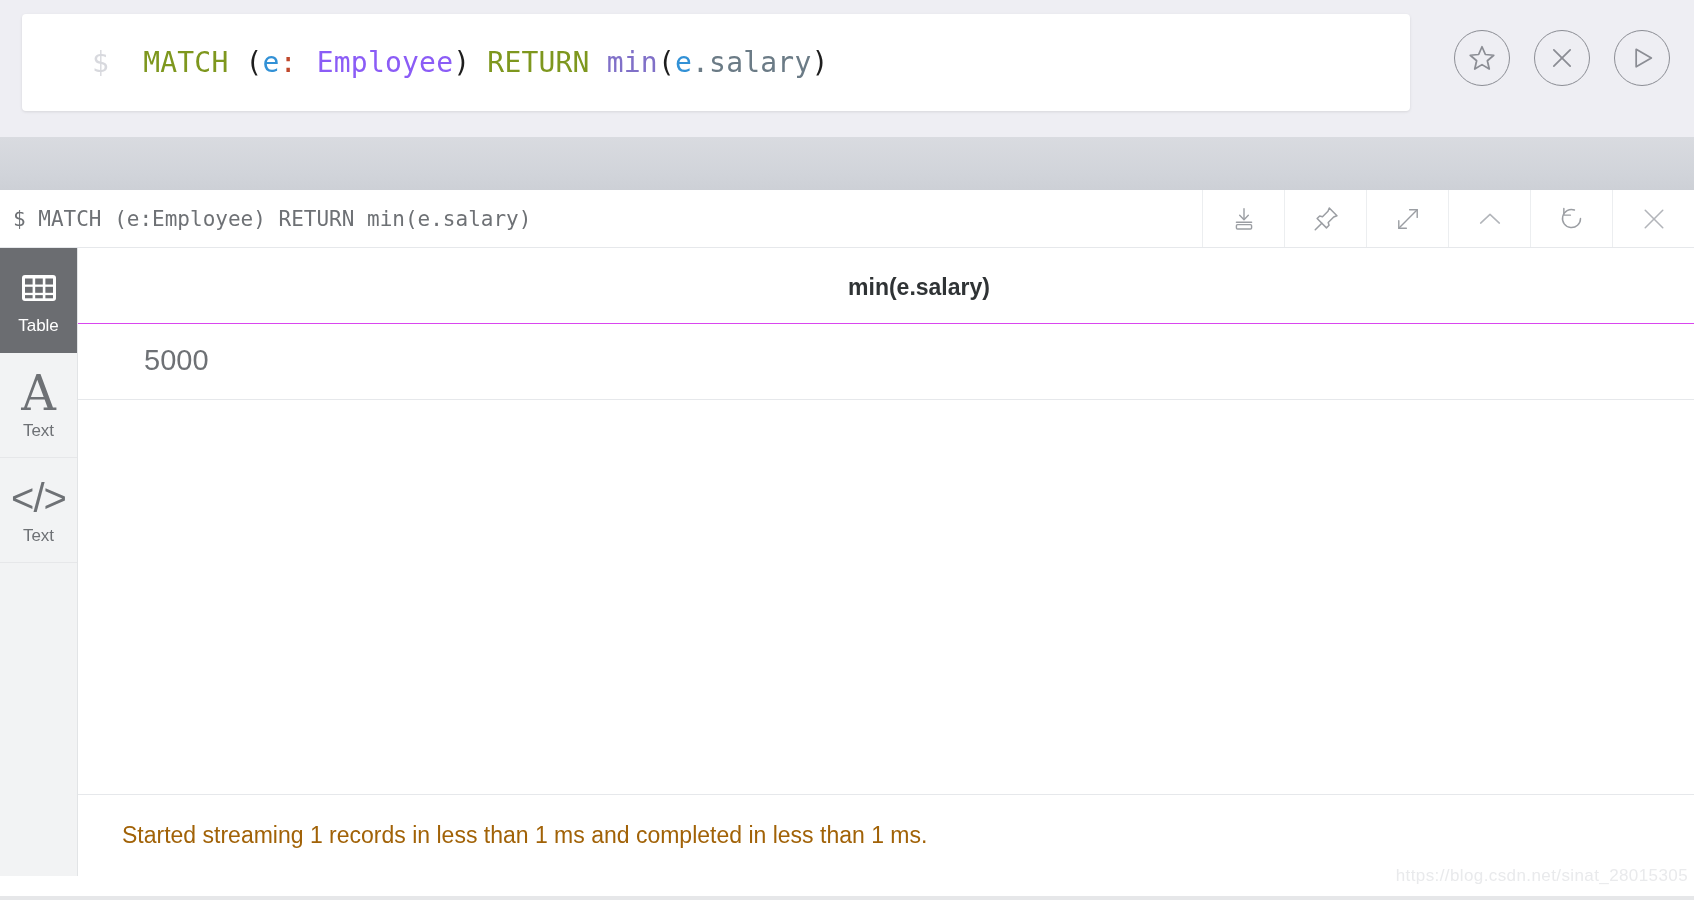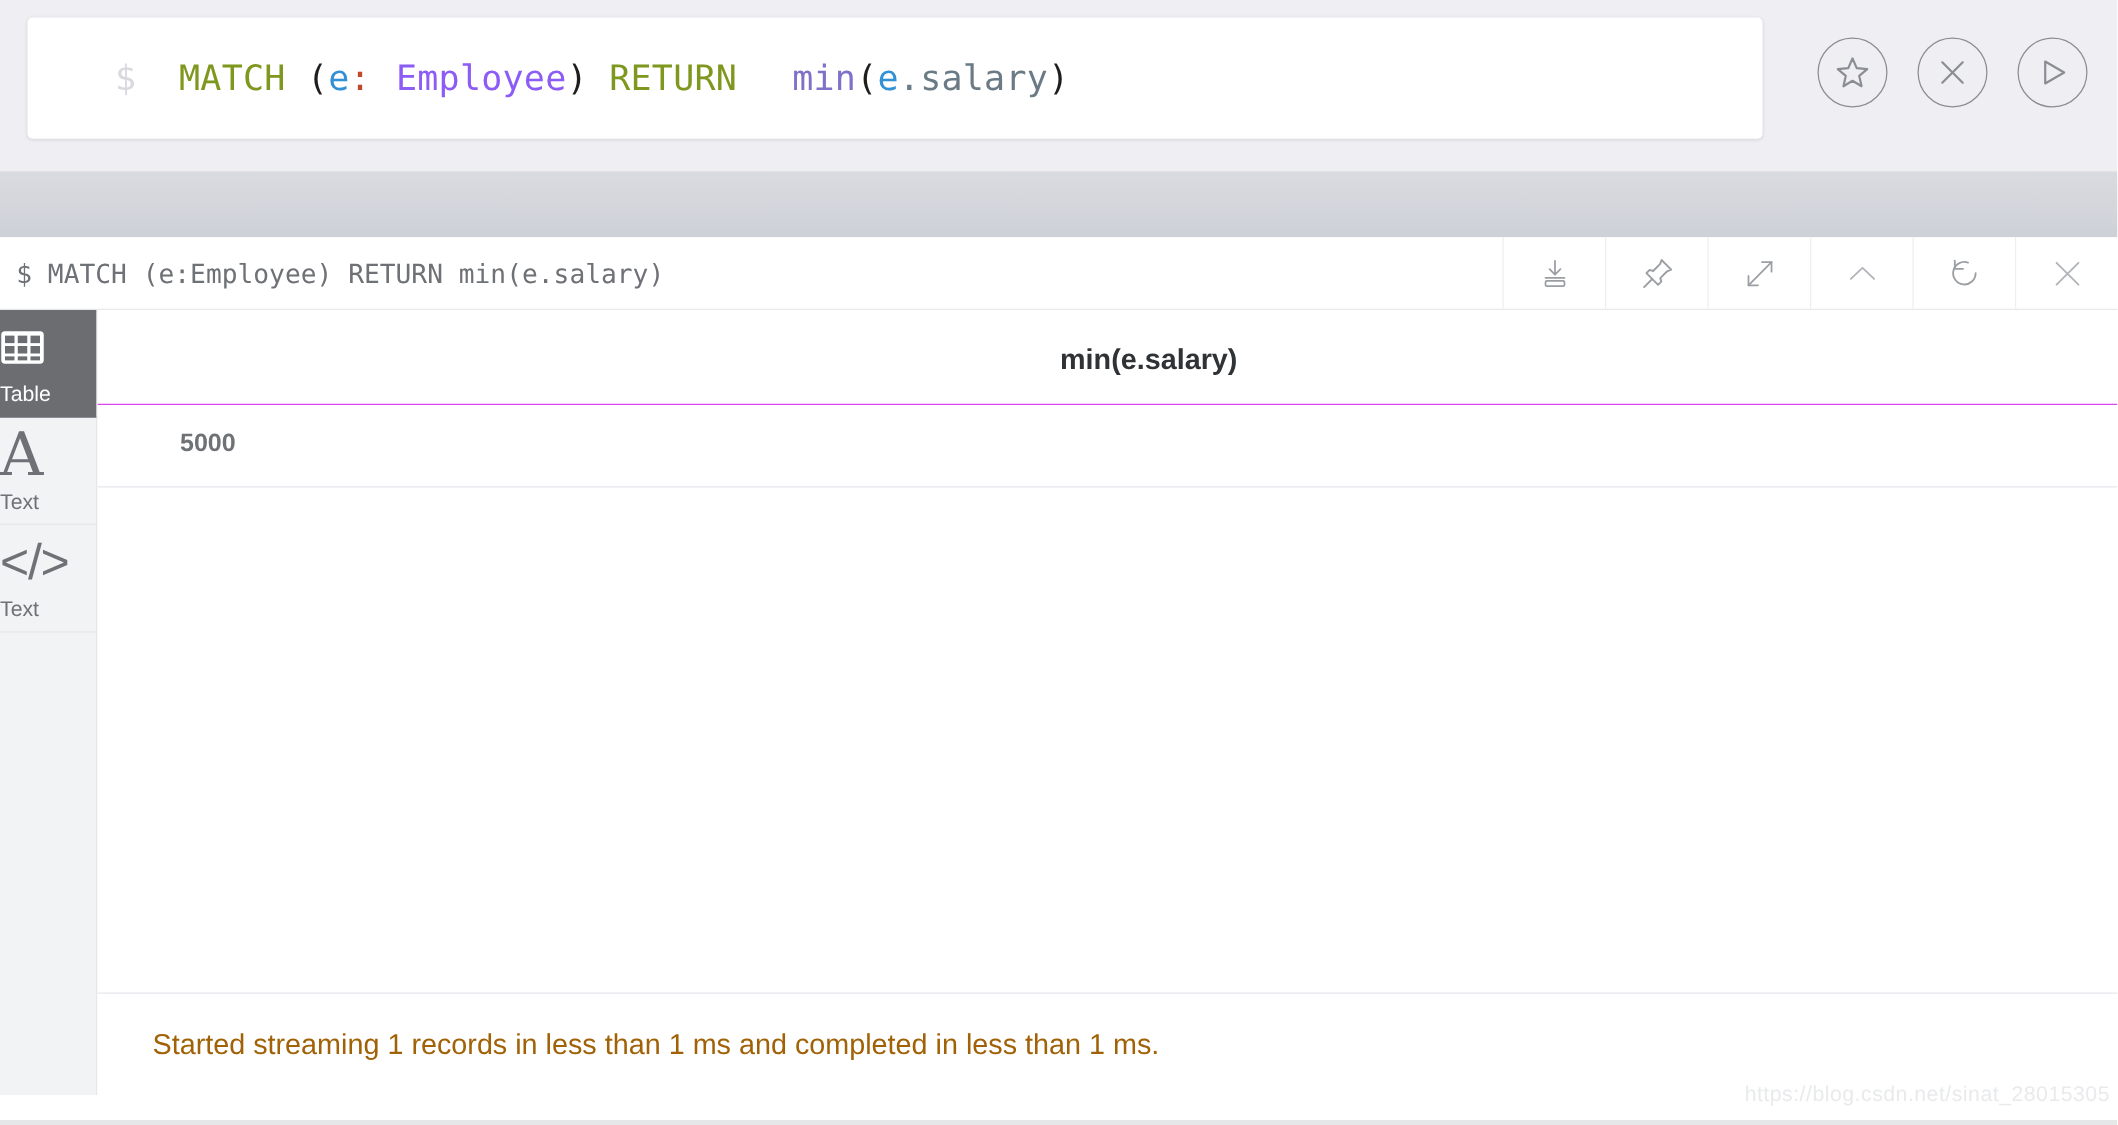--- a/index.html
+++ b/index.html
@@ -47,21 +47,21 @@
     font-size: 28px;
     letter-spacing: 0.2px;
   }
 
   .tok-prompt  { color: #d8d9de; }
   .tok-keyword { color: #7e971e; }
   .tok-paren   { color: #1e1e1e; }
   .tok-var     { color: #3291d6; }
   .tok-colon   { color: #c0492c; }
   .tok-label   { color: #8b5cf6; margin-left: 20px; }
-  .tok-func    { color: #8070c8; margin-left: 27px; }
+  .tok-func    { color: #8070c8; }
   .tok-prop    { color: #6b7b86; }
 
   .editor-actions {
     position: absolute;
     right: 24px; top: 30px;
     display: flex;
     align-items: center;
     gap: 24px;
   }
 
@@ -139,24 +139,24 @@
   }
 
   .sidebar {
     width: 78px;
     flex: 0 0 78px;
     background: #f2f3f4;
     border-right: 1px solid #e2e4e6;
   }
 
   .side-item {
-    height: 86px;
+    height: 105px;
     display: flex;
     flex-direction: column;
-    align-items: flex-start;
+    align-items: center;
     justify-content: center;
     gap: 8px;
     color: #6e7175;
     cursor: pointer;
     border-bottom: 1px solid #e6e7e9;
   }
   .side-item.active {
     background: #6b6d71;
     color: #ffffff;
     border-bottom-color: #6b6d71;
@@ -209,24 +209,23 @@
     padding: 26px 0 22px 66px;
     font-size: 23px;
     font-weight: bold;
     color: #2f3335;
     border-bottom: 1px solid #d946ef;
     margin-left: 35px;
   }
   .res-table td {
     text-align: left;
     padding: 20px 0 22px 66px;
-    font-size: 20px;
+    font-size: 29px;
     color: #6e7175;
     border-bottom: 1px solid #e6e8eb;
-    font-weight: bold;
   }
 
   .status-bar {
     height: 82px;
     border-top: 1px solid #e6e8eb;
     display: flex;
     align-items: center;
     padding-left: 44px;
     font-size: 23px;
     color: #a16207;

